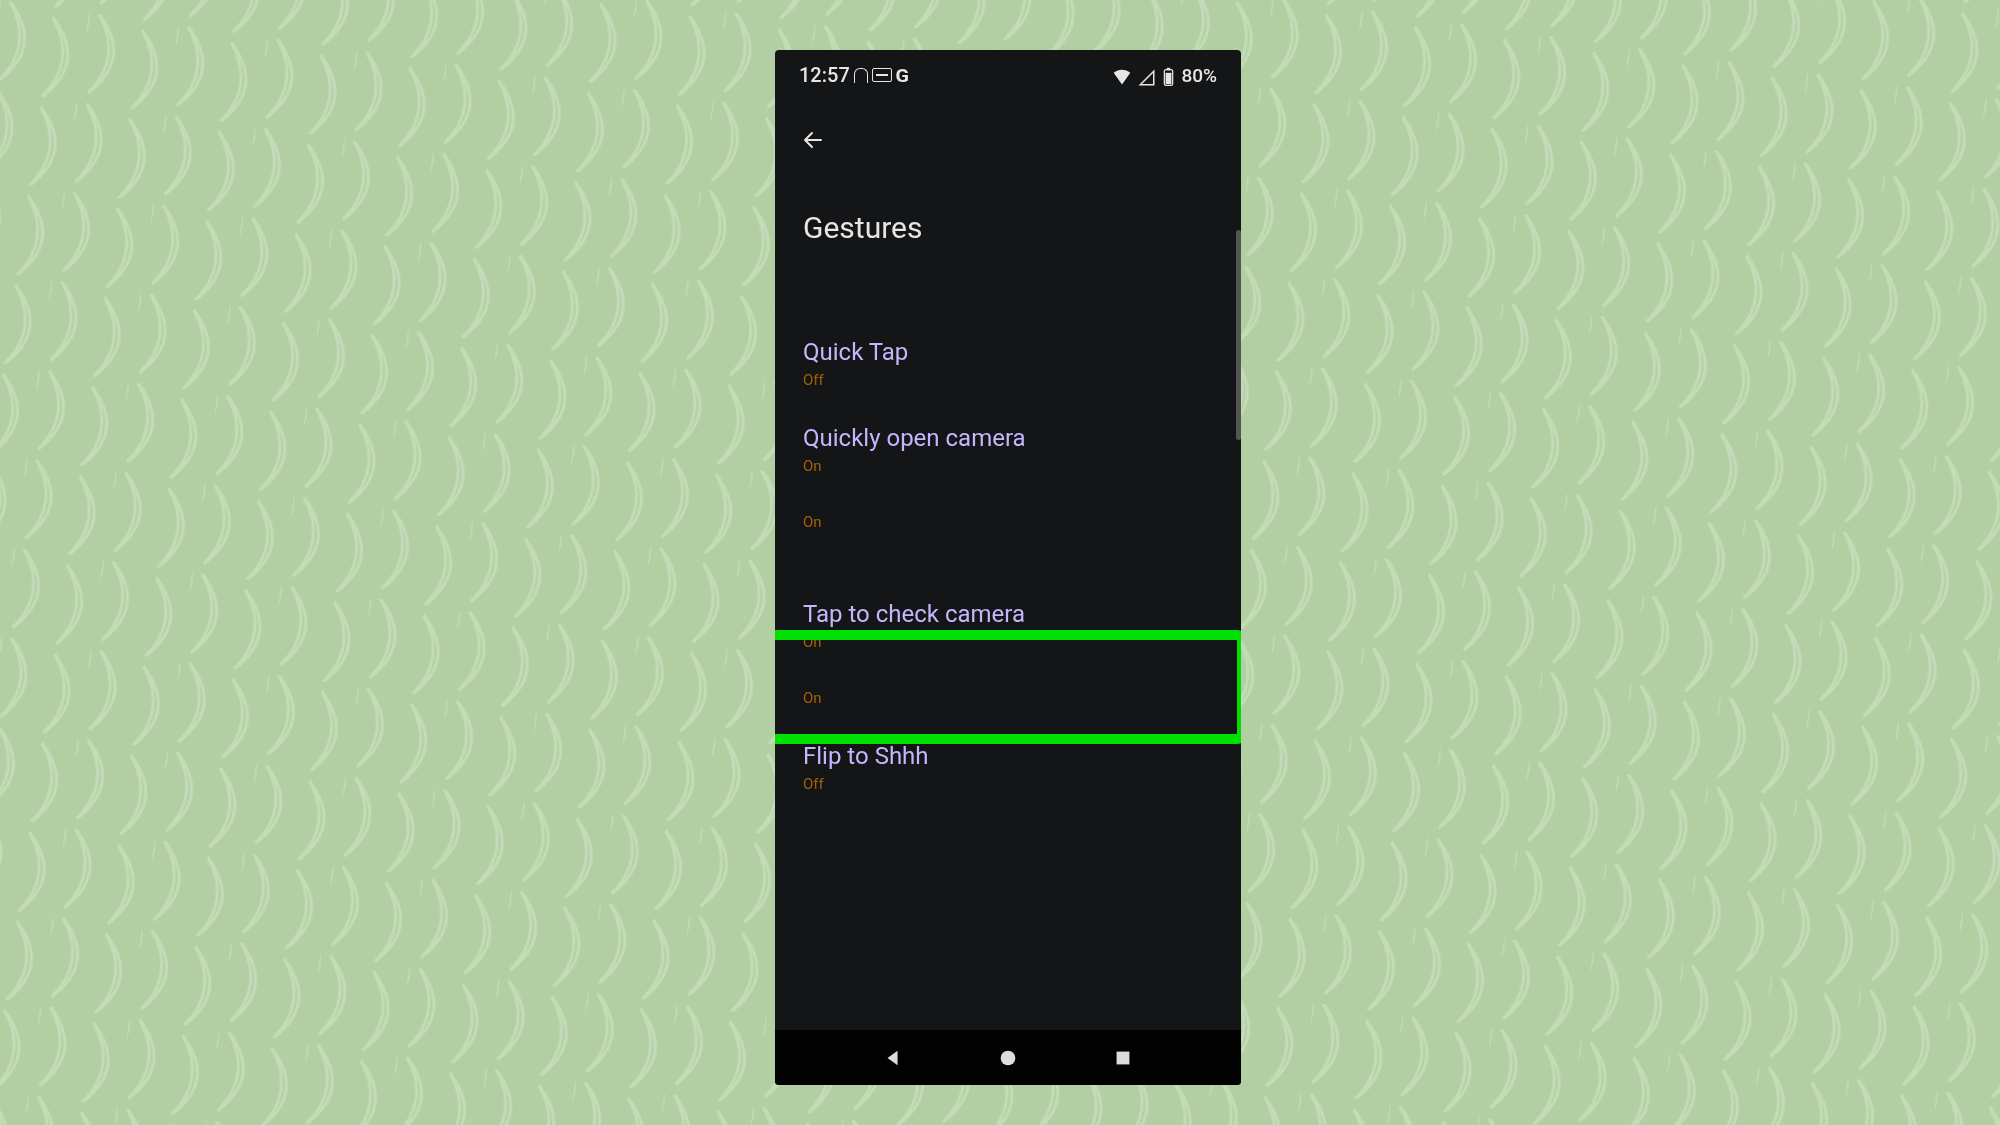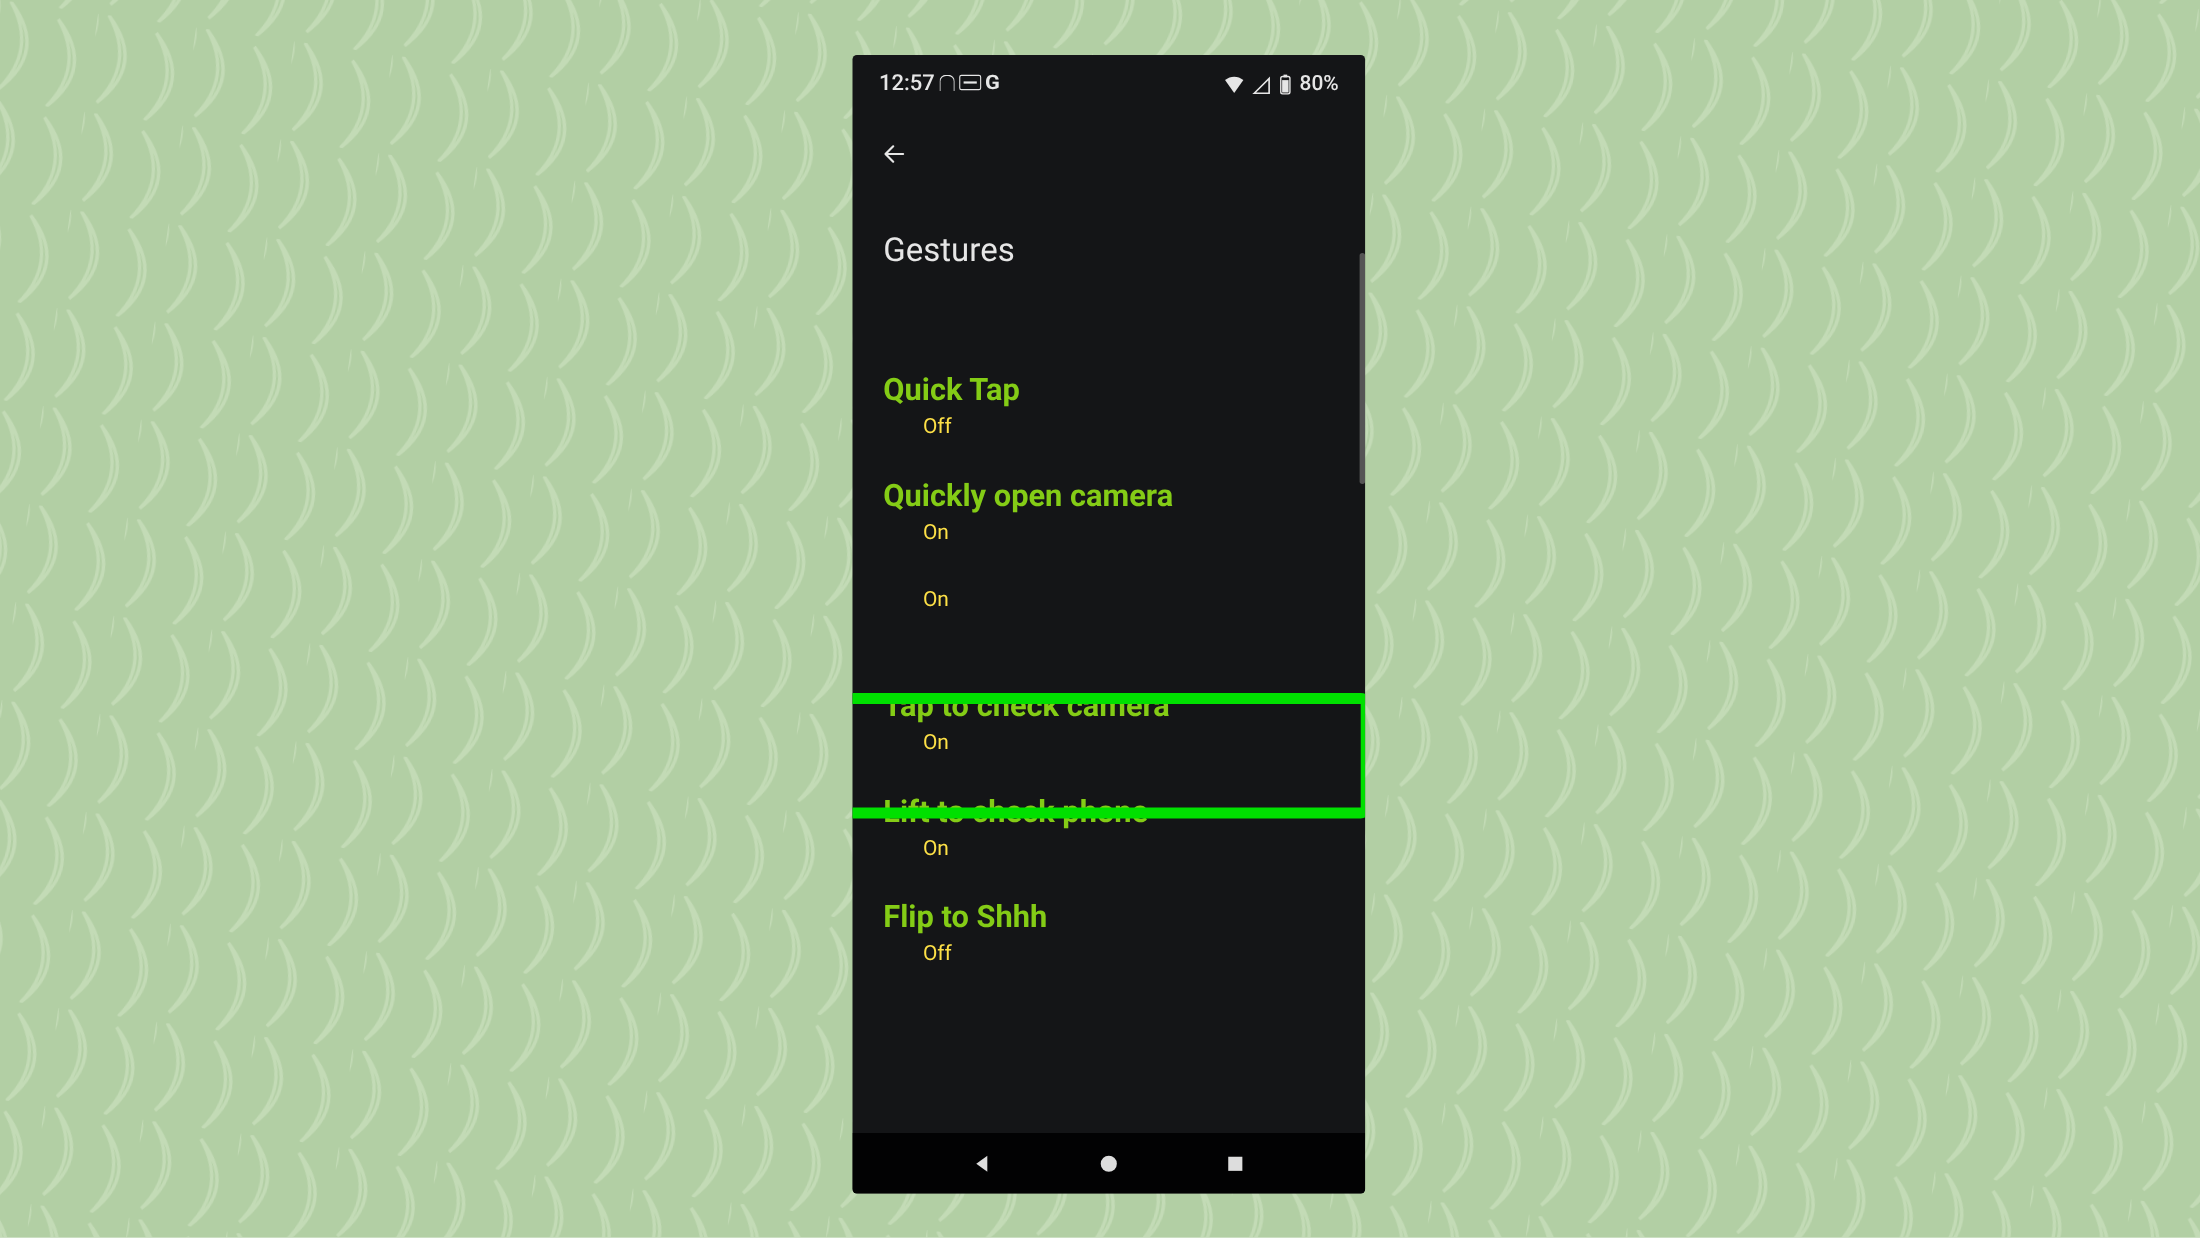--- a/index.html
+++ b/index.html
@@ -125,31 +125,30 @@
     left:0;right:0;
     bottom:55px;
     overflow:hidden;
   }
   .item{
     padding:17px 28px 17px 28px;
     box-sizing:border-box;
     position:relative;
   }
   .item .title{
-    font-size:28px;
-    font-weight:700;
-    color:#84cc16;
+    font-size:24px;
+    font-weight:400;
+    color:#c4b5fd;
     line-height:1.25;
   }
   .item .sub{
-    font-size:19px;
+    font-size:15px;
     font-weight:400;
-    color:#fde047;
+    color:#a16207;
     margin-top:4px;
-    margin-left:36px;
   }
   
   .highlight{
     position:absolute;
     pointer-events:none;
     border:10px solid #00e000;
     border-radius:10px;
     box-sizing:border-box;
     left:-13px;
     right:-6px;
@@ -264,21 +263,20 @@
 
       <div class="item" style="position:relative;">
       </div>
 
       <div class="item">
         <div class="title">Tap to check camera</div>
         <div class="sub">On</div>
       </div>
 
       <div class="item">
-        <div class="title">Lift to check phone</div>
         <div class="sub">On</div>
       </div>
 
       <div class="item">
         <div class="title">Flip to Shhh</div>
         <div class="sub">Off</div>
       </div>
 
     </div>
 

